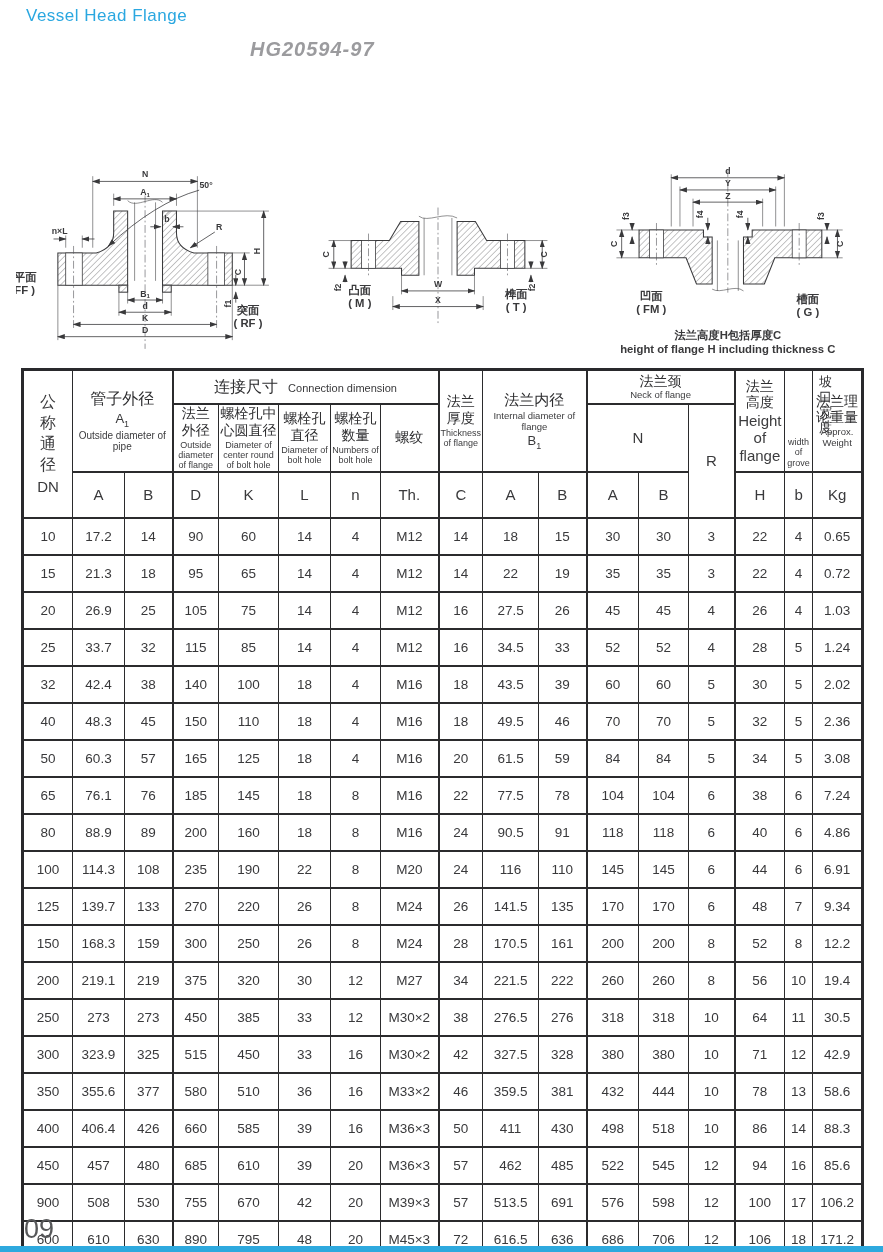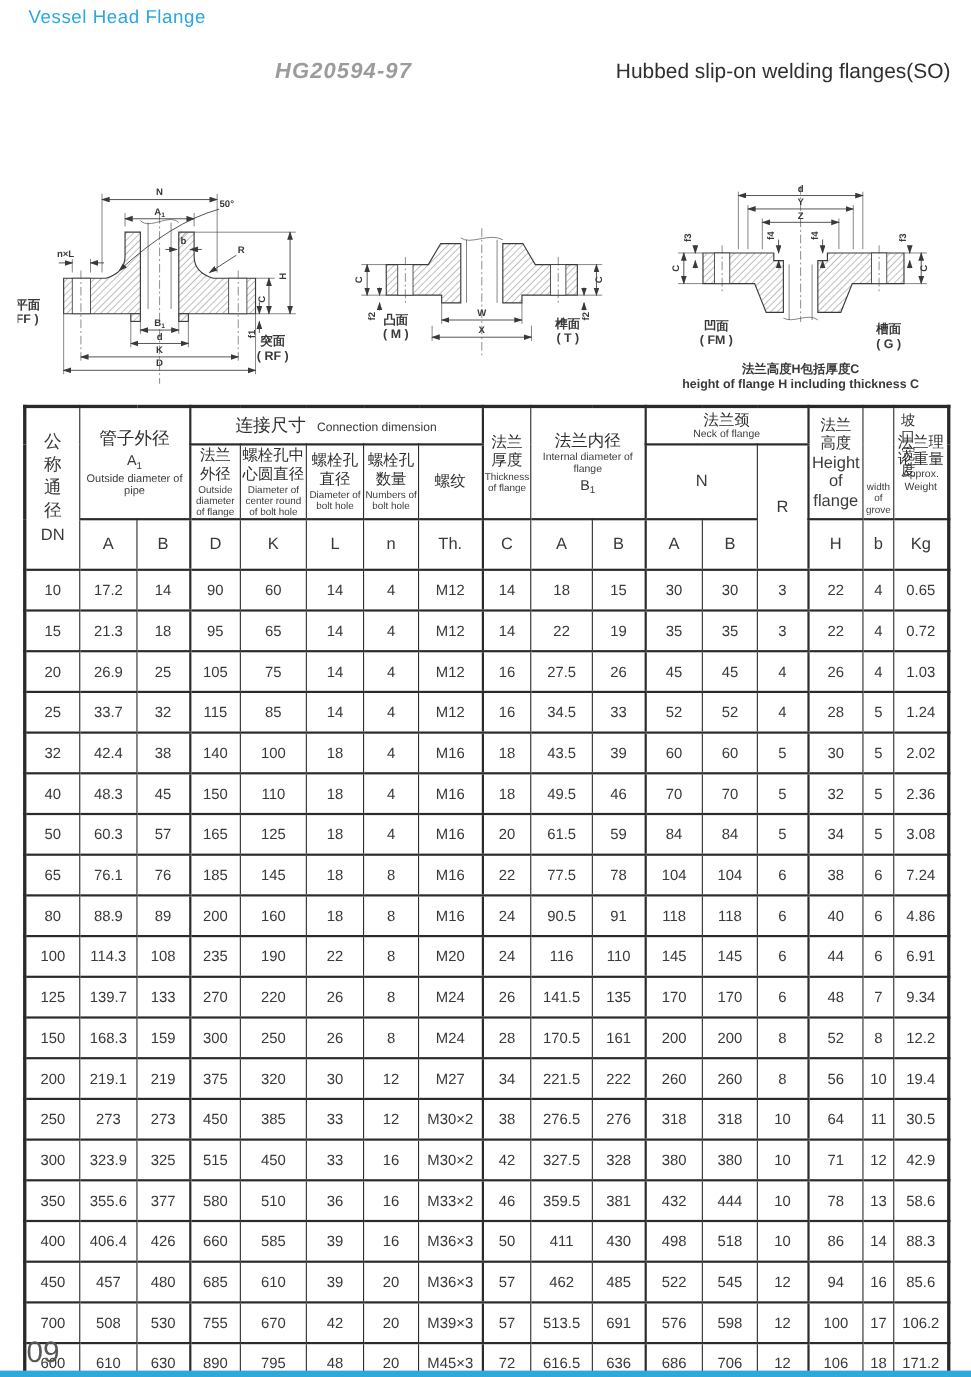--- a/index.html
+++ b/index.html
@@ -4,21 +4,21 @@
 <style>
   html,body{margin:0;padding:0;background:#ffffff;}
   body{width:883px;height:1252px;position:relative;overflow:hidden;
        font-family:"Liberation Sans","DejaVu Sans",sans-serif;color:#2e2e30;}
   
   .logo{position:absolute;left:26px;top:4px;}
   .brand{font-style:italic;font-weight:900;font-size:31px;letter-spacing:0px;color:#1697d6;line-height:1.05;}
   .tagline{font-size:17px;color:#2aa7e0;margin-top:2px;letter-spacing:0.5px;}
   .titleblock{position:absolute;left:250px;top:26px;width:614px;}
   .ptitle{font-size:27px;font-weight:600;color:#2a2628;letter-spacing:0.5px;white-space:nowrap;}
-  .subrow{display:flex;justify-content:space-between;align-items:baseline;margin-top:28px;}
+  .subrow{display:flex;justify-content:space-between;align-items:baseline;margin-top:12px;}
   .std{font-style:italic;font-weight:800;font-size:20px;color:#9b9b9e;letter-spacing:1px;}
   .sub-en{font-size:19px;color:#2f2f31;}
   
   .diag{position:absolute;}
   svg text{font-family:"Liberation Sans","DejaVu Sans",sans-serif;font-weight:bold;
            font-size:10px;fill:#39393b;text-anchor:middle;}
   svg text.fc{font-size:13px;}
   svg .ol{fill:url(#hh);stroke:#3a3a3c;stroke-width:1.2;}
   svg .thin{stroke:#4a4a4c;stroke-width:0.7;fill:none;}
   svg .dim{stroke:#39393b;stroke-width:0.9;fill:none;}
@@ -52,21 +52,20 @@
 </style>
 </head>
 <body>
 
 <div class="logo">
   <div class="tagline" style="color: rgb(42, 167, 224);">Vessel Head Flange</div>
 </div>
 <div class="titleblock">
   <div class="subrow">
     <span class="std">HG20594-97</span>
-    <span class="sub-en">Hubbed slip-on welding flanges(SO)</span>
   </div>
 </div>
 
 <svg class="diag" style="left:16px;top:150px;" width="266" height="205" viewBox="0 0 305 235">
   <defs>
     <pattern id="hh" width="5" height="5" patternUnits="userSpaceOnUse" patternTransform="rotate(45)">
       <rect width="5" height="5" fill="#ffffff"></rect>
       <line x1="0" y1="0" x2="0" y2="5" stroke="#6a6a6c" stroke-width="0.9"></line>
     </pattern>
     <marker id="mk" markerWidth="9" markerHeight="8" refX="8" refY="3" orient="auto-start-reverse" markerUnits="userSpaceOnUse">
@@ -695,21 +694,21 @@
           <td>462</td>
           <td>485</td>
           <td class="gl">522</td>
           <td>545</td>
           <td>12</td>
           <td class="gl">94</td>
           <td>16</td>
           <td>85.6</td>
         </tr>
         <tr>
-          <td>700</td>
+          <td>900</td>
           <td>508</td>
           <td>530</td>
           <td class="gl">755</td>
           <td>670</td>
           <td>42</td>
           <td>20</td>
           <td>M39×3</td>
           <td class="gl">57</td>
           <td>513.5</td>
           <td>691</td>

